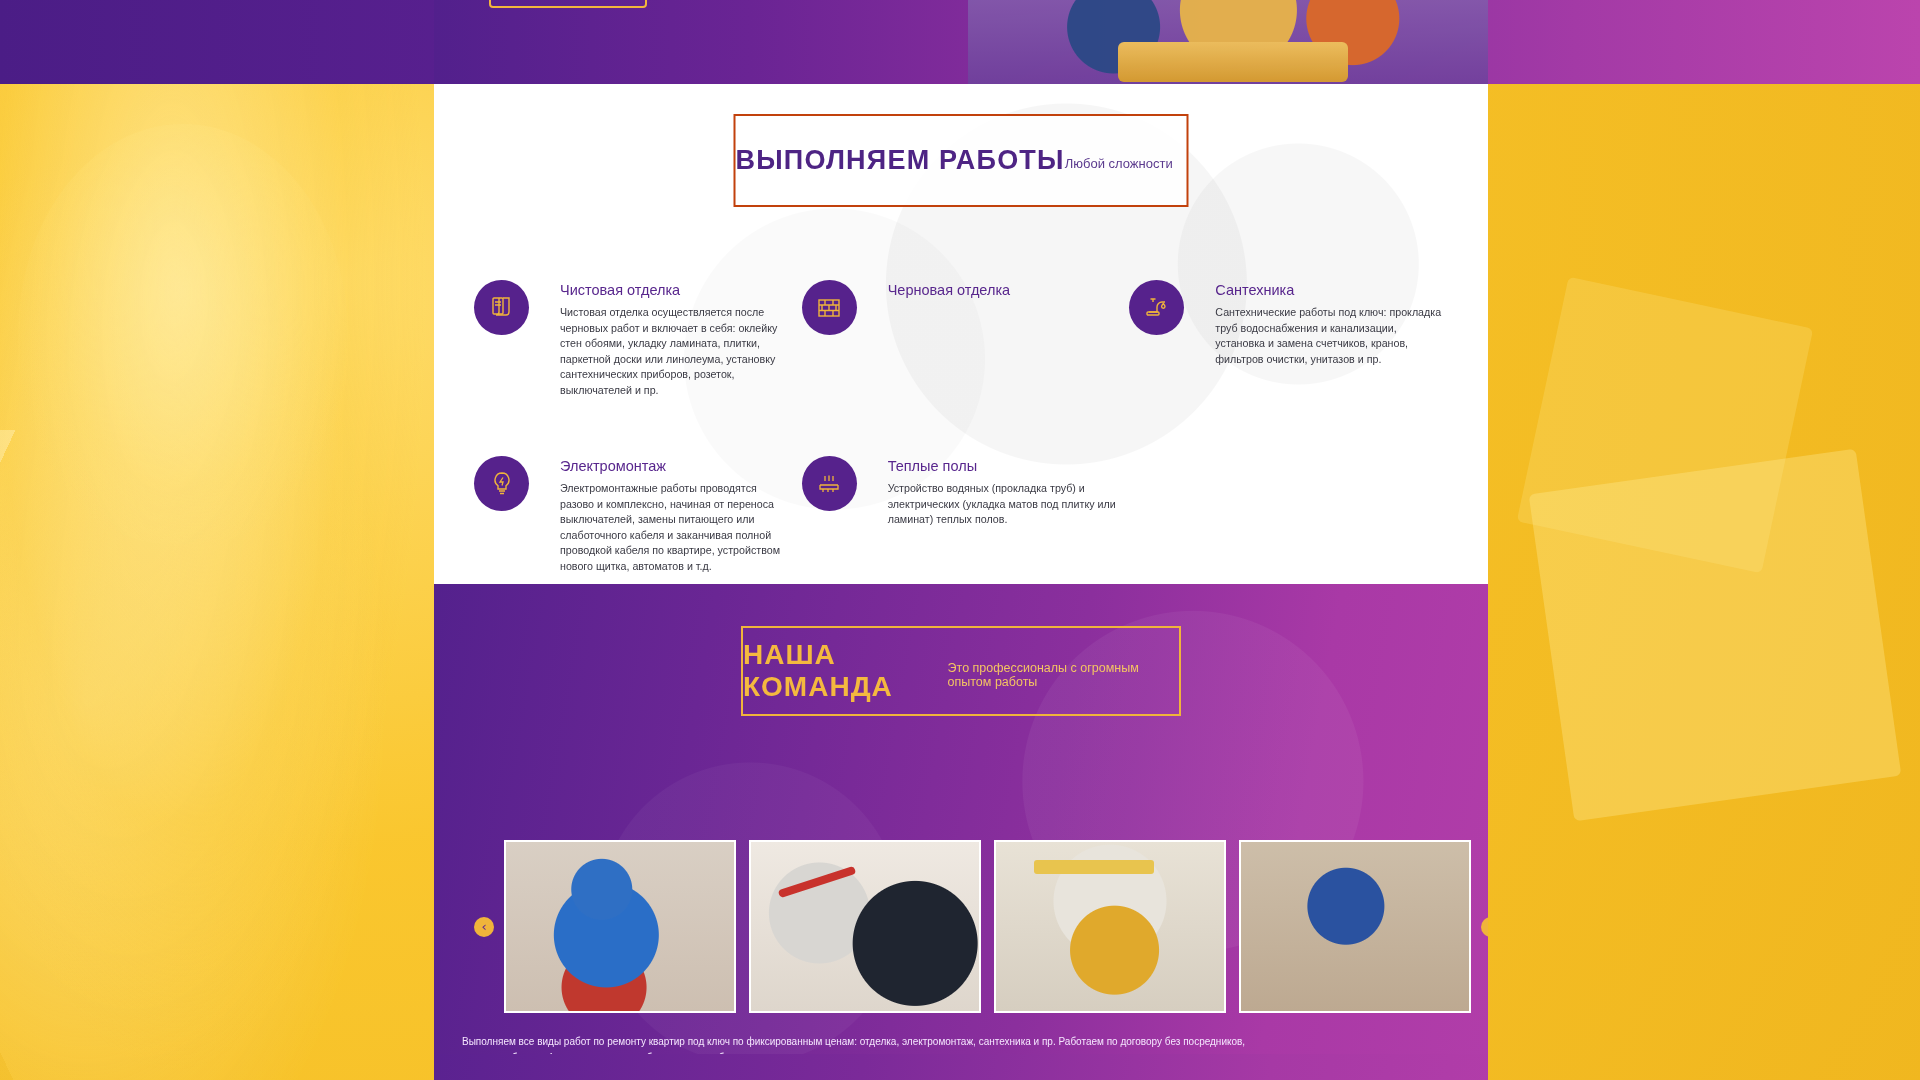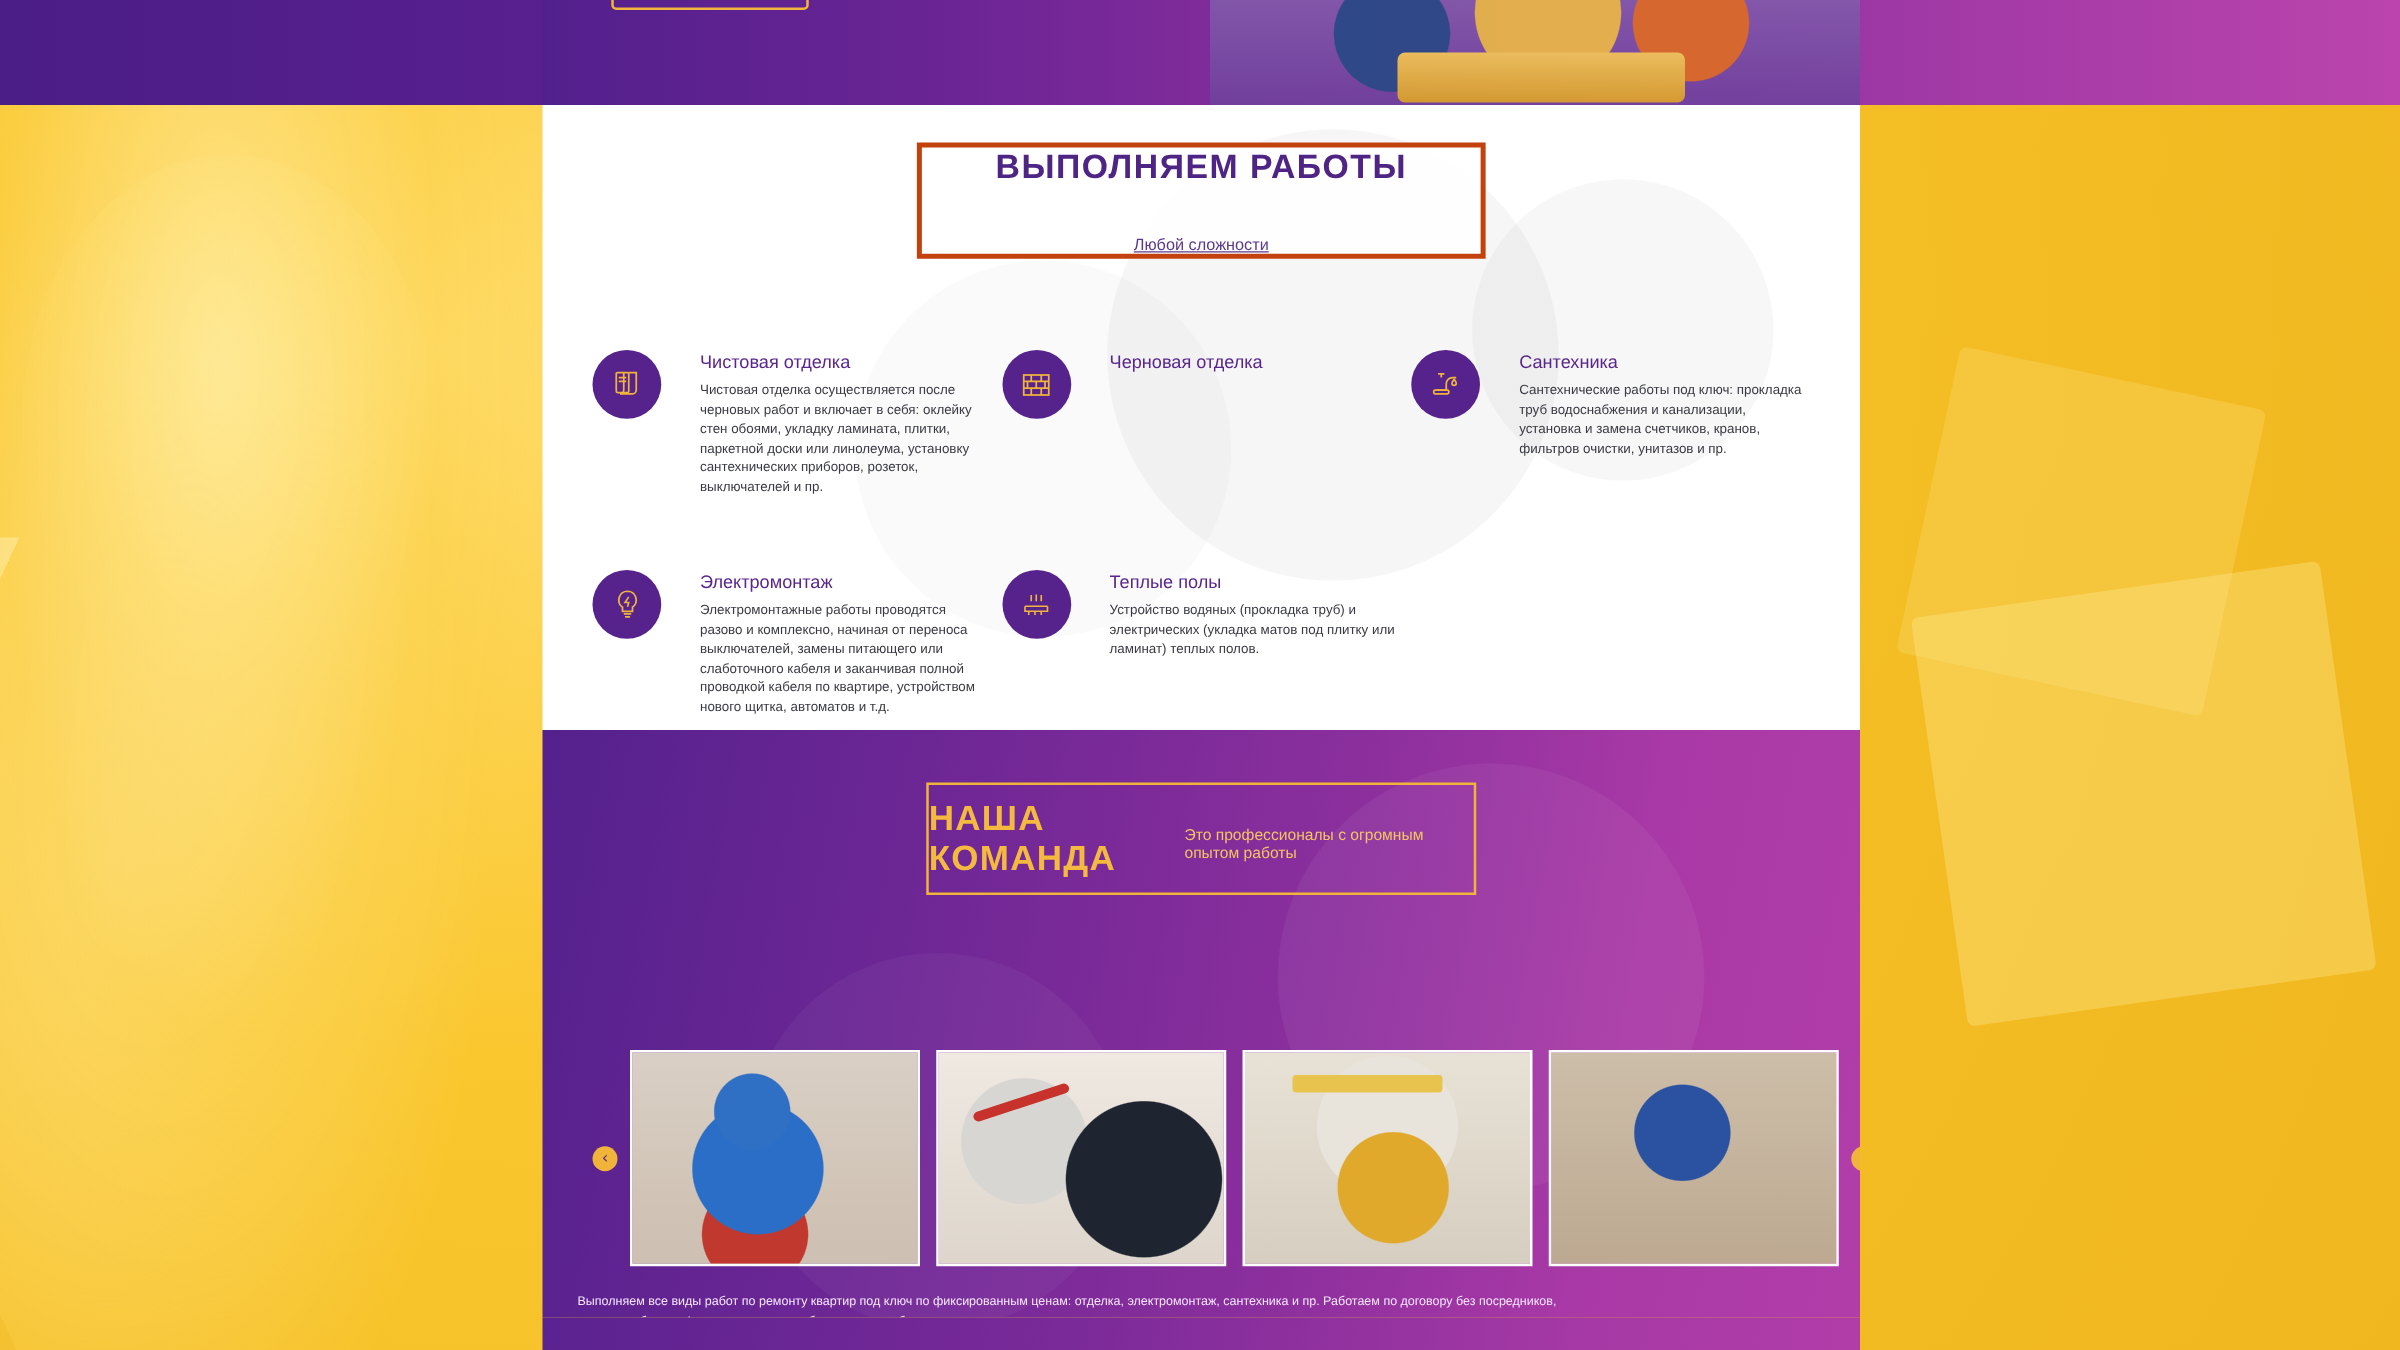--- a/index.html
+++ b/index.html
@@ -105,37 +105,36 @@
     background:
       radial-gradient(circle at 60% 40%, rgba(0,0,0,0.035) 0 180px, rgba(0,0,0,0) 181px),
       radial-gradient(circle at 82% 36%, rgba(0,0,0,0.03) 0 120px, rgba(0,0,0,0) 121px),
       radial-gradient(circle at 38% 55%, rgba(0,0,0,0.02) 0 150px, rgba(0,0,0,0) 151px);
     pointer-events: none;
   }
   .title-box {
     position: absolute; left: 50%; transform: translateX(-50%);
     top: 30px;
     width: 455px; height: 93px;
-    border: 4px solid #c2410c;
-    display: flex; flex-direction: column;
-    align-items: center; justify-content: space-between;
+    border: 2px solid #c2410c;
+    display: flex; flex-direction: row;
+    align-items: center; justify-content: flex-start;
     background: rgba(255,255,255,0.85);
   }
   .title-box h2 {
     margin: 0;
     font-size: 27px;
     letter-spacing: 1.2px;
     font-weight: bold;
     color: #4e2484;
   }
   .title-box .sub {
     margin-top: 6px;
     font-size: 13px;
     color: #5b3a8e;
-    text-decoration: underline;
   }
 
   .svc-grid {
     position: absolute;
     left: 40px; top: 196px;
     width: 975px;
     display: grid;
     grid-template-columns: repeat(3, 1fr);
     grid-row-gap: 58px;
     grid-column-gap: 8px;

